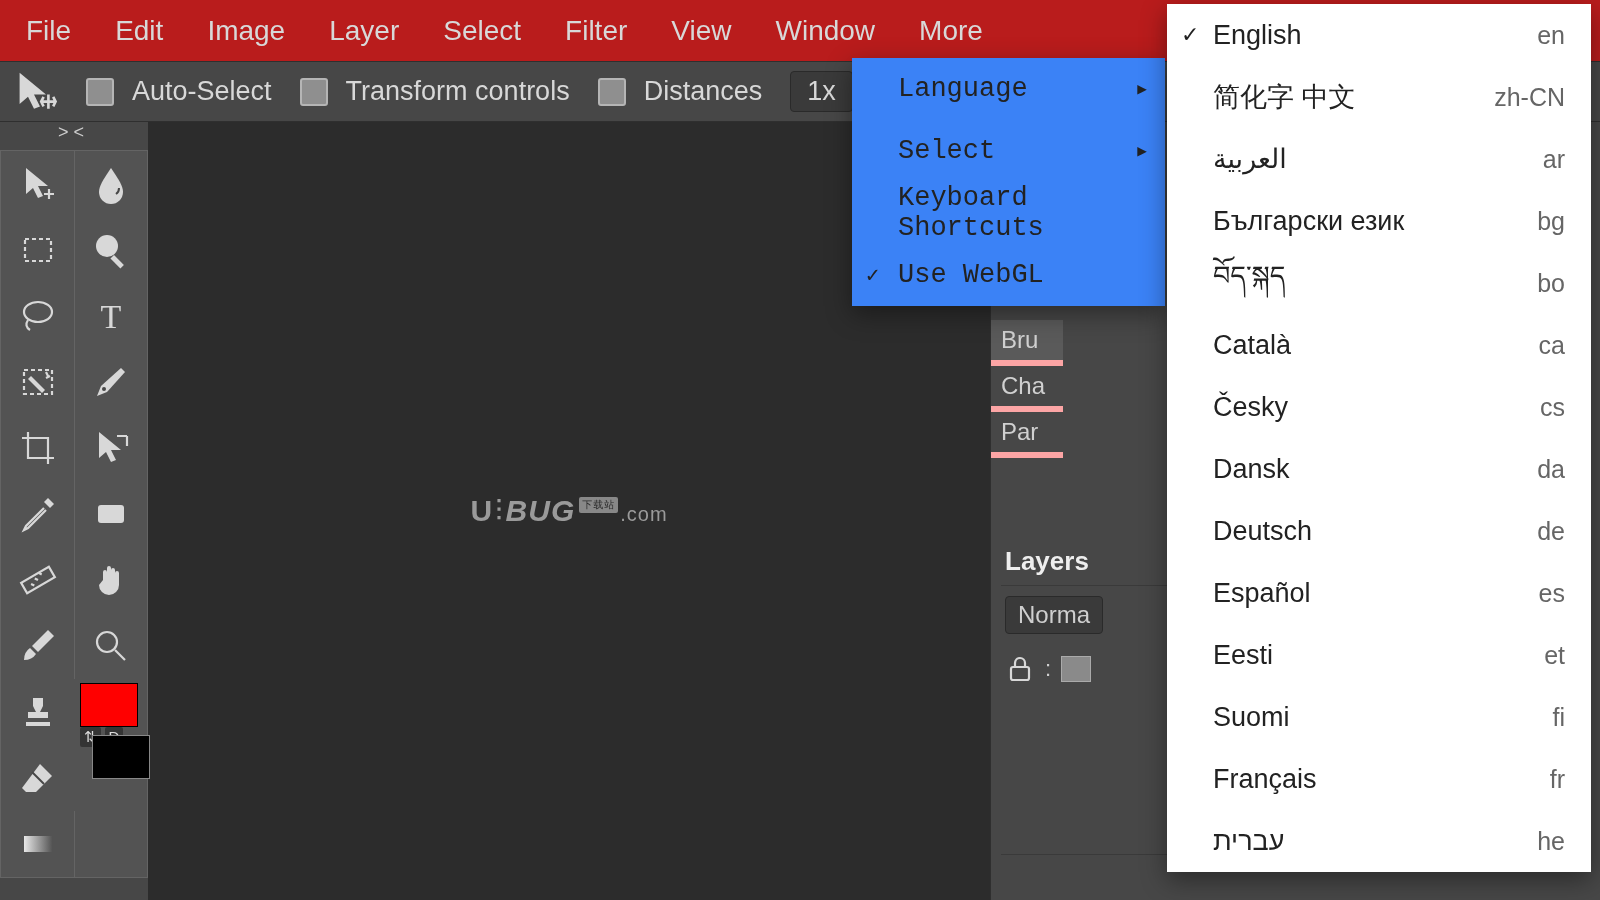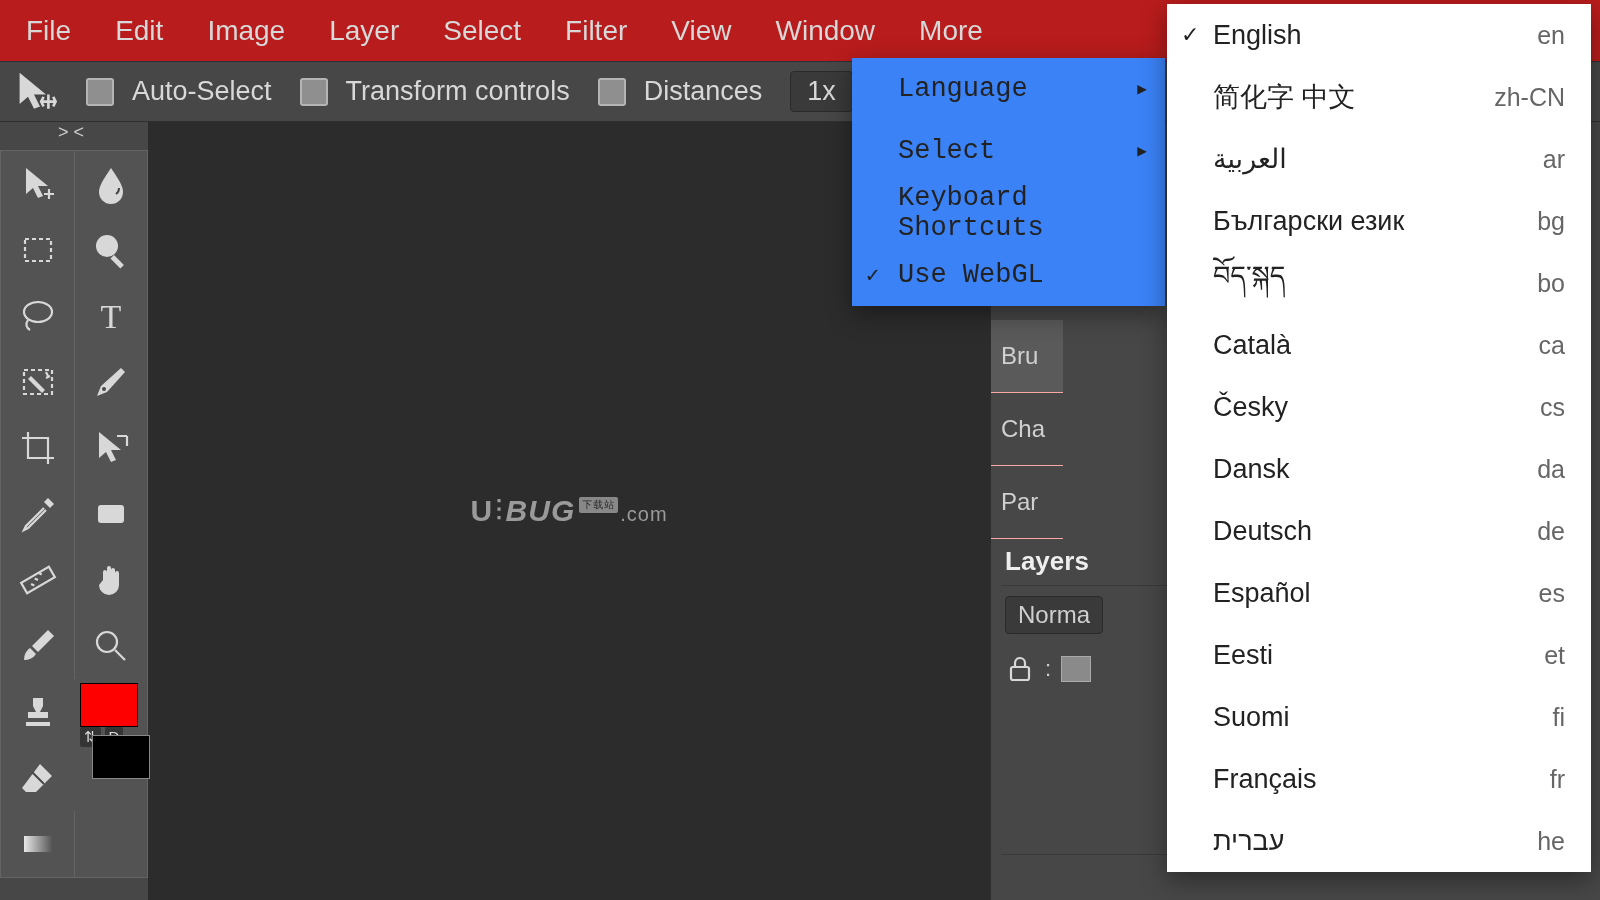--- a/index.html
+++ b/index.html
@@ -29,21 +29,21 @@
   
   .canvas { position: absolute; top: 122px; left: 148px; right: 610px; bottom: 0; background: #2c2c2c; display:flex; align-items:center; justify-content:center;}
   .watermark { color: #9a9a9a; font-size: 30px; letter-spacing: 1px; display:flex; align-items:center; gap:2px;}
   .watermark .u { font-weight: 700; }
   .watermark .bug { font-weight: 900; font-style: italic; }
   .watermark .com-badge { font-size: 10px; background:#888; color:#2c2c2c; padding:1px 3px; border-radius:2px; position:relative; top:-6px; margin-left:2px;}
   .watermark .dotcom { font-size: 20px; font-weight: 400; position:relative; top:3px;}
   
   .right-panels { position: absolute; top: 122px; right: 0; bottom: 0; width: 610px; background: #474747; border-left: 1px solid #2f2f2f; }
   .panel-tabs { position: absolute; left: 0; top: 198px; width: 72px; display:flex; flex-direction:column; font-size:24px; }
-  .panel-tabs div { padding: 22px 10px; color:#d0d0d0; border-bottom:1px solid #fca5a5; }
+  .panel-tabs div { padding: 6px 10px; color:#d0d0d0; border-bottom:6px solid #fca5a5; }
   .panel-tabs div.active { background:#5a5a5a; }
   .layers-section { position:absolute; left:10px; right:10px; top:416px; }
   .layers-section .section-title { font-weight:700; font-size:26px; color:#eee; padding:8px 4px; border-bottom:1px solid #3a3a3a; }
   .layers-section .row { display:flex; align-items:center; gap:10px; padding:10px 4px; font-size:24px; color:#cfcfcf;}
   .blend-select { background:#3a3a3a; border:1px solid #2a2a2a; padding:4px 12px; border-radius:4px; font-size:24px;}
   .lock-icon { width:30px;height:30px; display:inline-flex;align-items:center;justify-content:center;}
   .lock-sep { font-size:22px; }
   .lock-box { width:30px;height:26px;background:#8a8a8a;border:1px solid #aaa; }
   .layers-divider { position:absolute; left:10px; right:10px; top:732px; height:1px; background:#3a3a3a; }
 

